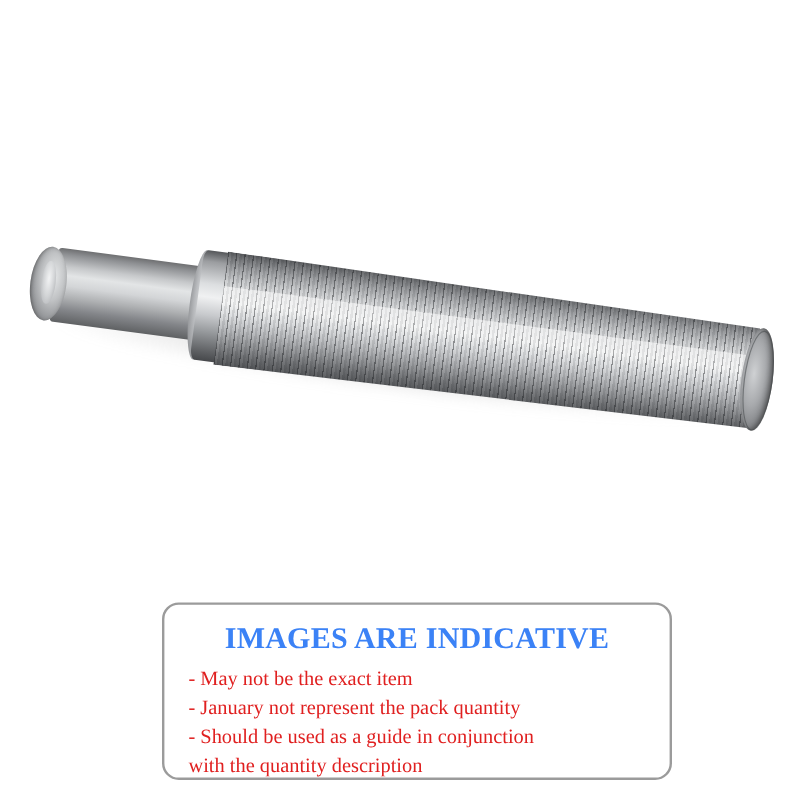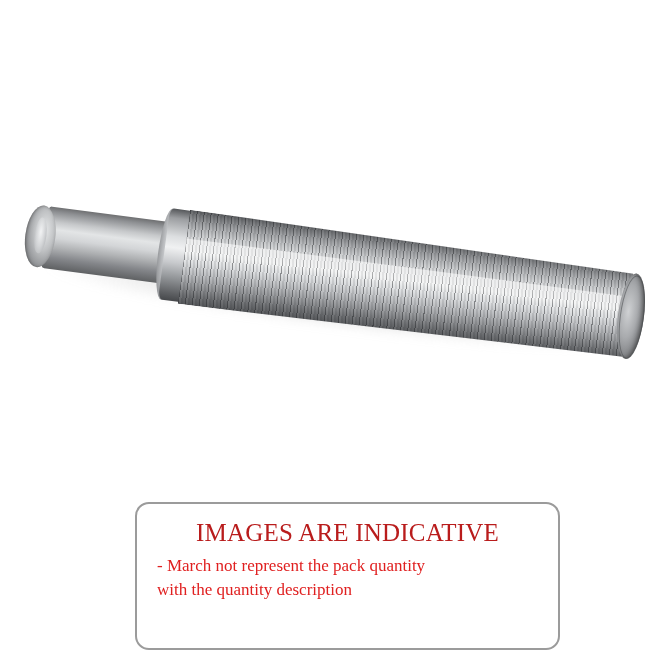--- a/index.html
+++ b/index.html
@@ -196,23 +196,23 @@
     top: 502px;
     width: 425px;
     height: 148px;
     background: #ffffff;
     border: 2px solid #9b9b9b;
     border-radius: 14px;
     box-sizing: border-box;
     padding: 10px 0 0 0;
   }
   .notice-title {
-    color: #b91c1c;
+    color: #3b82f6;
     font-size: 25px;
-    font-weight: normal;
+    font-weight: bold;
     text-align: center;
     letter-spacing: 0.2px;
     line-height: 1.1;
     margin: 5px 0 7px 0;
   }
   .notice-list {
     margin: 0;
     padding: 0 14px 0 18px;
     list-style: none;
   }
@@ -246,18 +246,20 @@
       </div>
 
       <div class="end-face"></div>
       <div class="end-face-rim"></div>
     </div>
   </div>
 
   <div class="notice">
     <div class="notice-title">IMAGES ARE INDICATIVE</div>
     <ul class="notice-list">
-      <li>- March not represent the pack quantity</li>
+      <li>- May not be the exact item</li>
+      <li>- January not represent the pack quantity</li>
+      <li>- Should be used as a guide in conjunction</li>
       <li class="cont">with the quantity description</li>
     </ul>
   </div>
 
 </div>
 
 </body></html>

